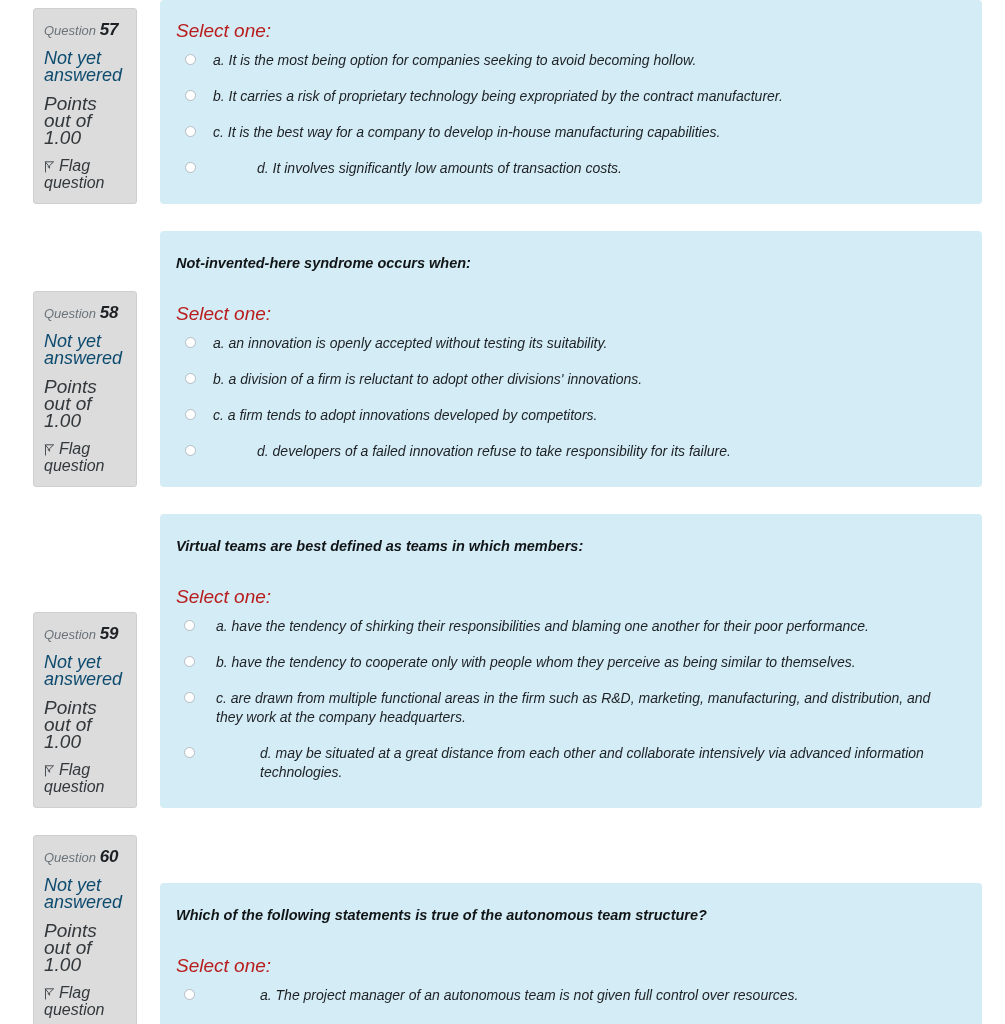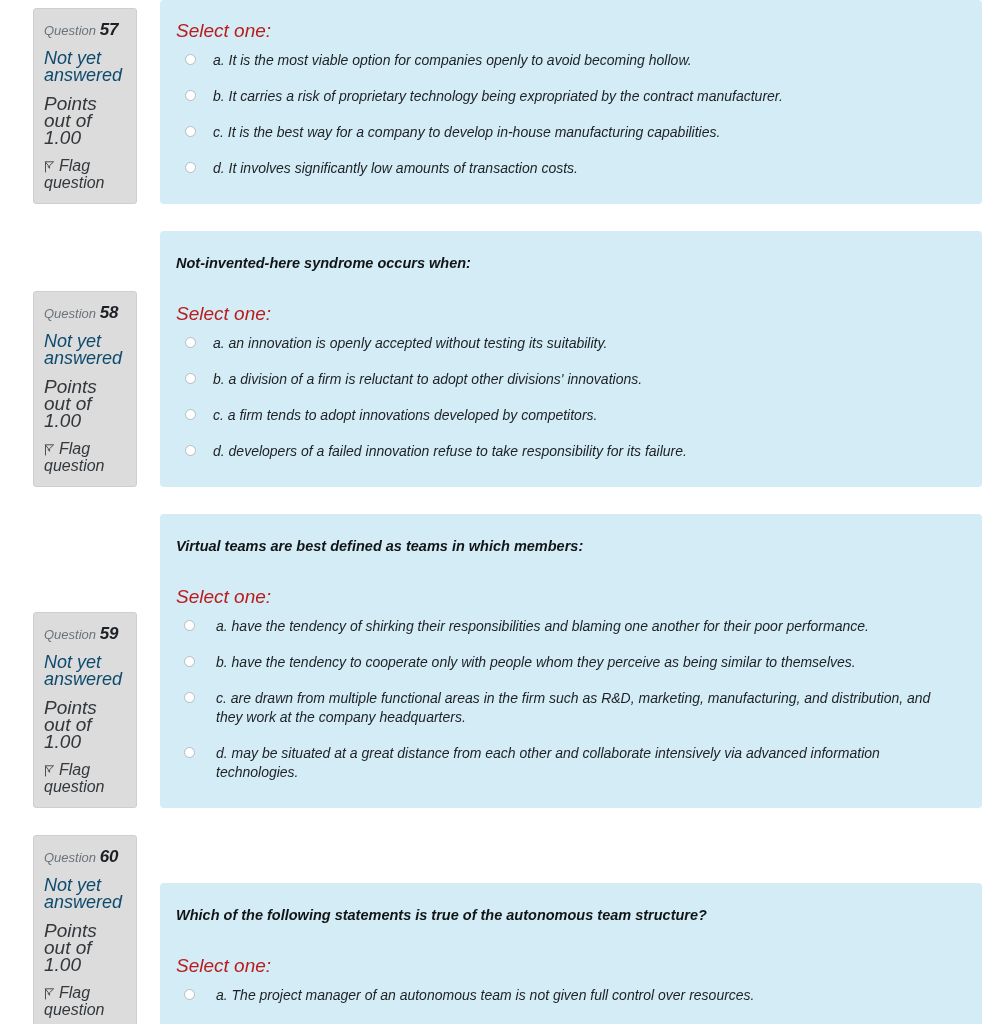--- a/index.html
+++ b/index.html
@@ -112,21 +112,21 @@
     list-style: none;
     margin: 0;
     padding: 0;
   }
   .answer {
     display: flex;
     align-items: flex-start;
     margin-bottom: 17px;
     cursor: pointer;
   }
-  .answer:last-child { margin-bottom: 0; }
+  .answer:last-child { margin-bottom: 0; gap: 44px; }
 
   .radio {
     width: 11px;
     height: 11px;
     min-width: 11px;
     border-radius: 50%;
     background: #ffffff;
     border: 1px solid #b4bcc2;
     box-sizing: border-box;
     margin-top: 3px;
@@ -159,21 +159,21 @@
         <a class="q-flag"><span class="flag-icon"><svg viewBox="0 0 11 12" width="11" height="12" aria-hidden="true">
               <path d="M1.2 0.8 L9.6 0.8 L5.6 4.6 L5.6 7.2 L4.3 6.2 L4.3 4.6 Z" fill="none" stroke="#4a5055" stroke-width="1"></path>
               <line x1="1.5" y1="0.8" x2="1.5" y2="11.4" stroke="#4a5055" stroke-width="1"></line>
             </svg></span><span>Flag question</span></a>
       </div>
       <div class="q-content">
         <p class="select-one">Select one:</p>
         <ul class="answers">
           <li class="answer">
             <span class="radio"></span>
-            <span class="answer-label">a. It is the most viable option for companies openly to avoid becoming hollow.</span>
+            <span class="answer-label">a. It is the most being option for companies seeking to avoid becoming hollow.</span>
           </li>
           <li class="answer">
             <span class="radio"></span>
             <span class="answer-label">b. It carries a risk of proprietary technology being expropriated by the contract manufacturer.</span>
           </li>
           <li class="answer">
             <span class="radio"></span>
             <span class="answer-label">c. It is the best way for a company to develop in-house manufacturing capabilities.</span>
           </li>
           <li class="answer">

